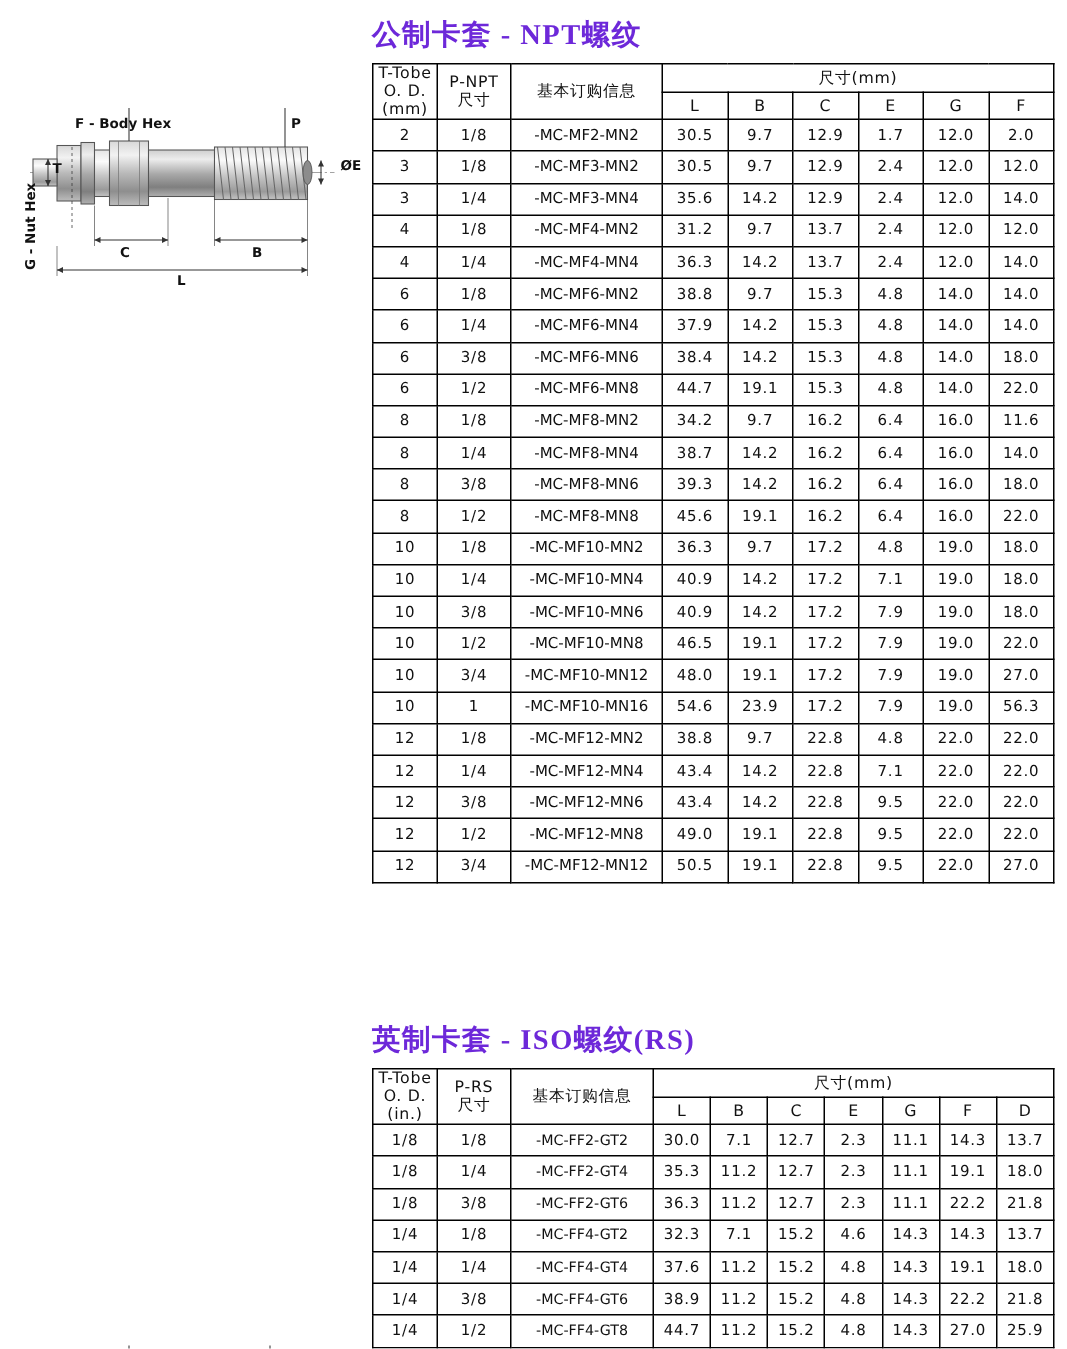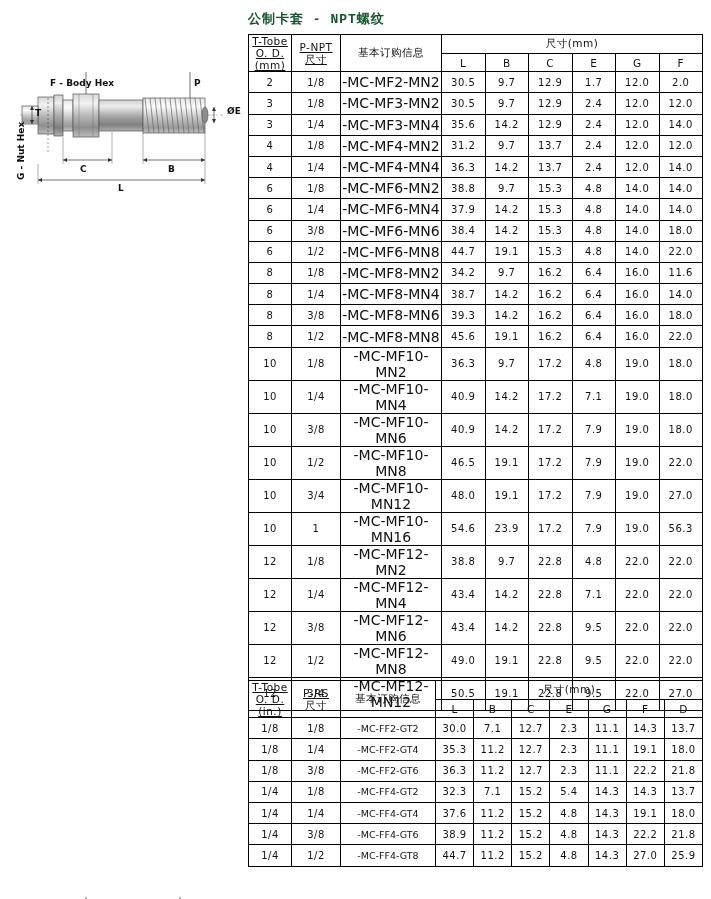--- a/index.html
+++ b/index.html
@@ -20,50 +20,50 @@
   }
   table.spec td, table.spec th{
     border:1px solid #000;
     text-align:center;
     vertical-align:middle;
     font-weight:normal;
     padding:0;
     letter-spacing:0.5px;
   }
   .title{
-    font-size:13px;
+    font-size:19px;
     font-weight:bold;
-    color:#14532d;
+    color:#6d28d9;
     letter-spacing:1px;
     margin-bottom:6px;
-    font-family:Liberation Mono, monospace;
+    font-family:Liberation Serif, serif;
   }
 
   
   #table1{width:455px;font-size:10px;}
   #table1 .hdr td{height:17px;font-size:10.5px;}
   #table1 .hdr2 td{height:16px;font-size:10.5px;}
   #table1 tbody td{height:20.2px;}
   #table1 .colA{width:42px;}
   #table1 .colB{width:48px;}
   #table1 .colC{width:100px;}
   #table1 .dim{width:44px;}
-  #table1 .ordercell{font-size:14px;letter-spacing:0px;}
+  #table1 .ordercell{font-size:10px;letter-spacing:0px;}
 
   
   #table2{width:455px;font-size:10px;}
   #table2 .hdr td{height:17px;font-size:10.5px;}
   #table2 .hdr2 td{height:16px;font-size:10.5px;}
   #table2 tbody td{height:20.2px;}
   #table2 .colA{width:42px;}
   #table2 .colB{width:48px;text-align:center;}
   #table2 .colC{width:94px;}
   #table2 .dim{width:38.7px;}
   #table2 .ordercell{font-size:9.5px;letter-spacing:0px;margin-left:39px;}
-  .two-line{line-height:1.15;text-decoration:underline;}
+  .two-line{line-height:1.15;}
 
   
   .drawing{position:relative;}
   .lbl{position:absolute;font-size:9px;color:#111;white-space:nowrap;font-family:"DejaVu Sans","Liberation Sans",sans-serif;}
   .lbl.b{font-weight:bold;}
   .vert{transform:rotate(-90deg);transform-origin:left top;}
 </style>
 </head>
 <body>
 
@@ -514,20 +514,21 @@
   
   
   
   
   
   
   
 </div>
 
 <div class="section" style="left:248px;top:680px;">
+  <div class="title">英制卡套 - ISO螺纹(RS)</div>
   <table class="spec" id="table2">
     <thead>
       <tr class="hdr">
         <td class="colA" rowspan="3">
           <div class="two-line">
             <div>T-Tobe</div>
             <div>O. D.</div>
             <div>(in.)</div>
           </div>
         </td>
@@ -587,21 +588,21 @@
           <td class="dim">22.2</td>
           <td class="dim">21.8</td>
         </tr>
         <tr>
           <td class="colA">1/4</td>
           <td class="colB">1/8</td>
           <td class="colC ordercell">-MC-FF4-GT2</td>
           <td class="dim">32.3</td>
           <td class="dim">7.1</td>
           <td class="dim">15.2</td>
-          <td class="dim">5.4</td>
+          <td class="dim">4.6</td>
           <td class="dim">14.3</td>
           <td class="dim">14.3</td>
           <td class="dim">13.7</td>
         </tr>
         <tr>
           <td class="colA">1/4</td>
           <td class="colB">1/4</td>
           <td class="colC ordercell">-MC-FF4-GT4</td>
           <td class="dim">37.6</td>
           <td class="dim">11.2</td>

